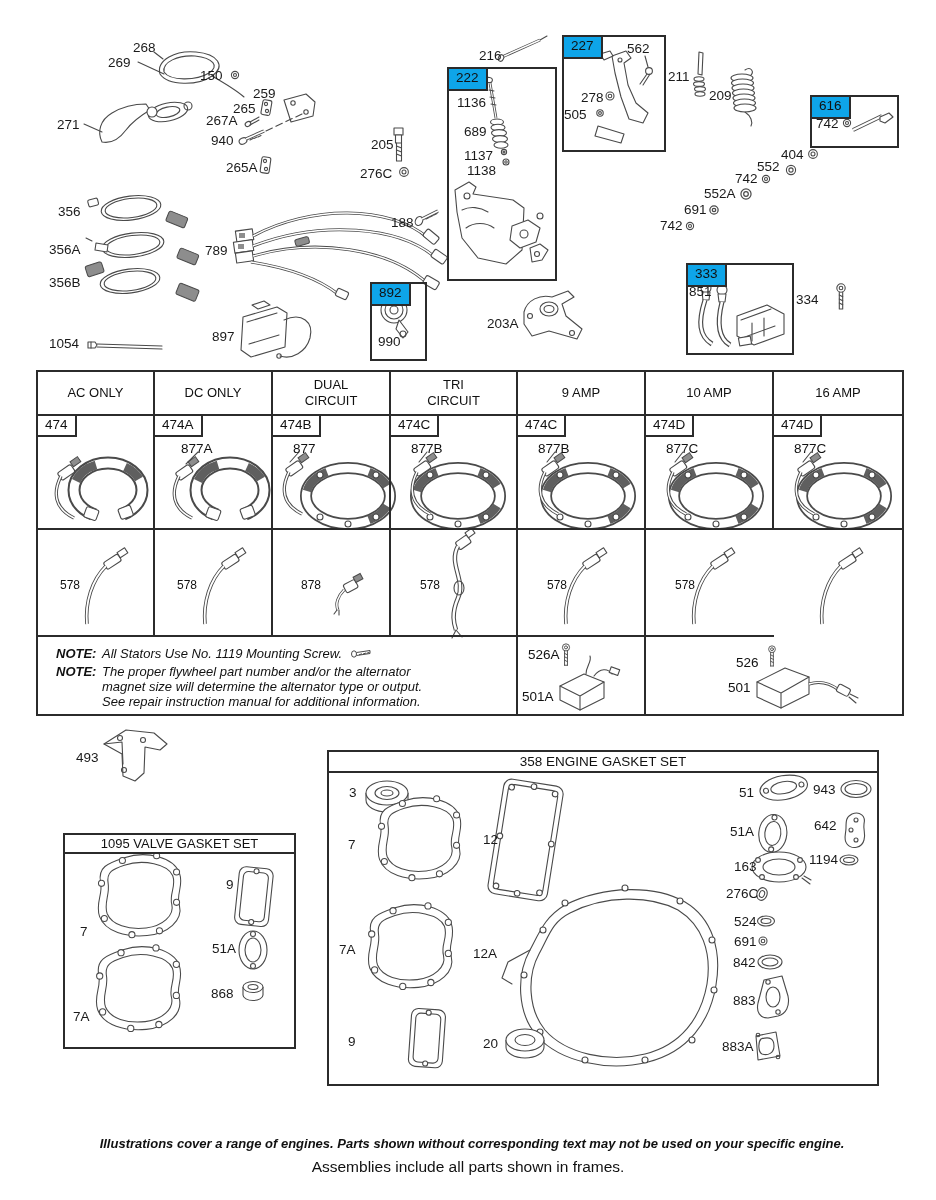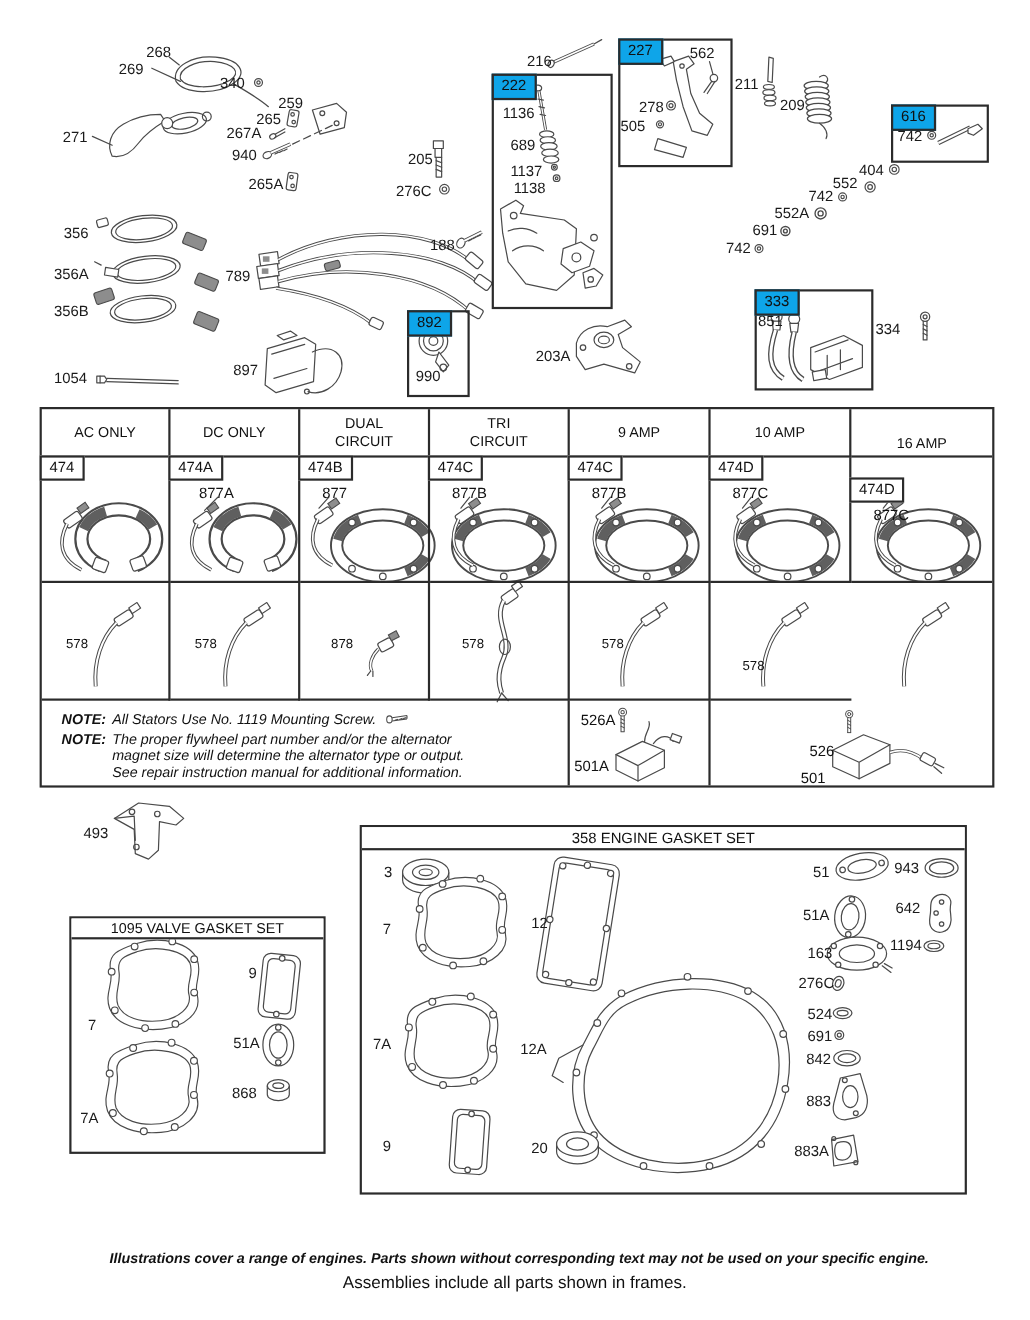--- a/index.html
+++ b/index.html
@@ -11,21 +11,21 @@
   .lbl{position:absolute;z-index:3;font-size:13.5px;white-space:nowrap;color:#1a1a1a;}
   .frame{position:absolute;z-index:2;border:2px solid #2b2b2b;}
   .ftag{position:absolute;top:-2px;left:-2px;background:#0ea5e9;border:2px solid #2b2b2b;
         padding:1px 7px 2px;font-size:13.5px;line-height:1.25;z-index:3;}
   
   .ptable{position:absolute;left:36px;top:370px;z-index:2;display:grid;
           grid-template-columns:117px 118px 118px 127px 128px 128px 128px;
           grid-template-rows:44px 114px 107px 77px;
           border:2px solid #2b2b2b;}
   .ptable > div{border-right:2px solid #2b2b2b;border-bottom:2px solid #2b2b2b;position:relative;}
-  .ptable > div.nr{border-right:none;margin-top:20px;}
+  .ptable > div.nr{border-right:none;}
   .ptable > div.nb{border-bottom:none;}
   .th{display:flex;align-items:center;justify-content:center;text-align:center;
       font-size:13px;line-height:1.25;}
   .ctag{position:absolute;top:-2px;left:-2px;background:#fff;border:2px solid #2b2b2b;
         padding:1px 7px 2px;font-size:13.5px;line-height:1.2;}
   .pnum{position:absolute;left:20px;top:25px;font-size:13.5px;}
   .wnum{position:absolute;left:22px;top:48px;font-size:12px;}
   .notes{padding:9px 0 0 18px;font-size:13px;}
   .nrow{display:flex;align-items:flex-start;margin-bottom:3px;}
   .nlab{font-weight:bold;font-style:italic;flex:0 0 46px;}
@@ -538,21 +538,21 @@
 </div>
 <div class="frame" style="left:370px;top:282px;width:53px;height:75px">
   <div class="ftag">892</div>
 </div>
 <div class="frame" style="left:686px;top:263px;width:104px;height:88px">
   <div class="ftag">333</div>
 </div>
 
 <div class="lbl" style="left:133px;top:40px">268</div>
 <div class="lbl" style="left:108px;top:55px">269</div>
-<div class="lbl" style="left:200px;top:68px">340</div>
+<div class="lbl" style="left:200px;top:68px">150</div>
 <div class="lbl" style="left:57px;top:117px">271</div>
 <div class="lbl" style="left:253px;top:86px">259</div>
 <div class="lbl" style="left:233px;top:101px">265</div>
 <div class="lbl" style="left:206px;top:113px">267A</div>
 <div class="lbl" style="left:211px;top:133px">940</div>
 <div class="lbl" style="left:226px;top:160px">265A</div>
 <div class="lbl" style="left:479px;top:48px">216</div>
 <div class="lbl" style="left:457px;top:95px">1136</div>
 <div class="lbl" style="left:464px;top:124px">689</div>
 <div class="lbl" style="left:464px;top:148px">1137</div>

